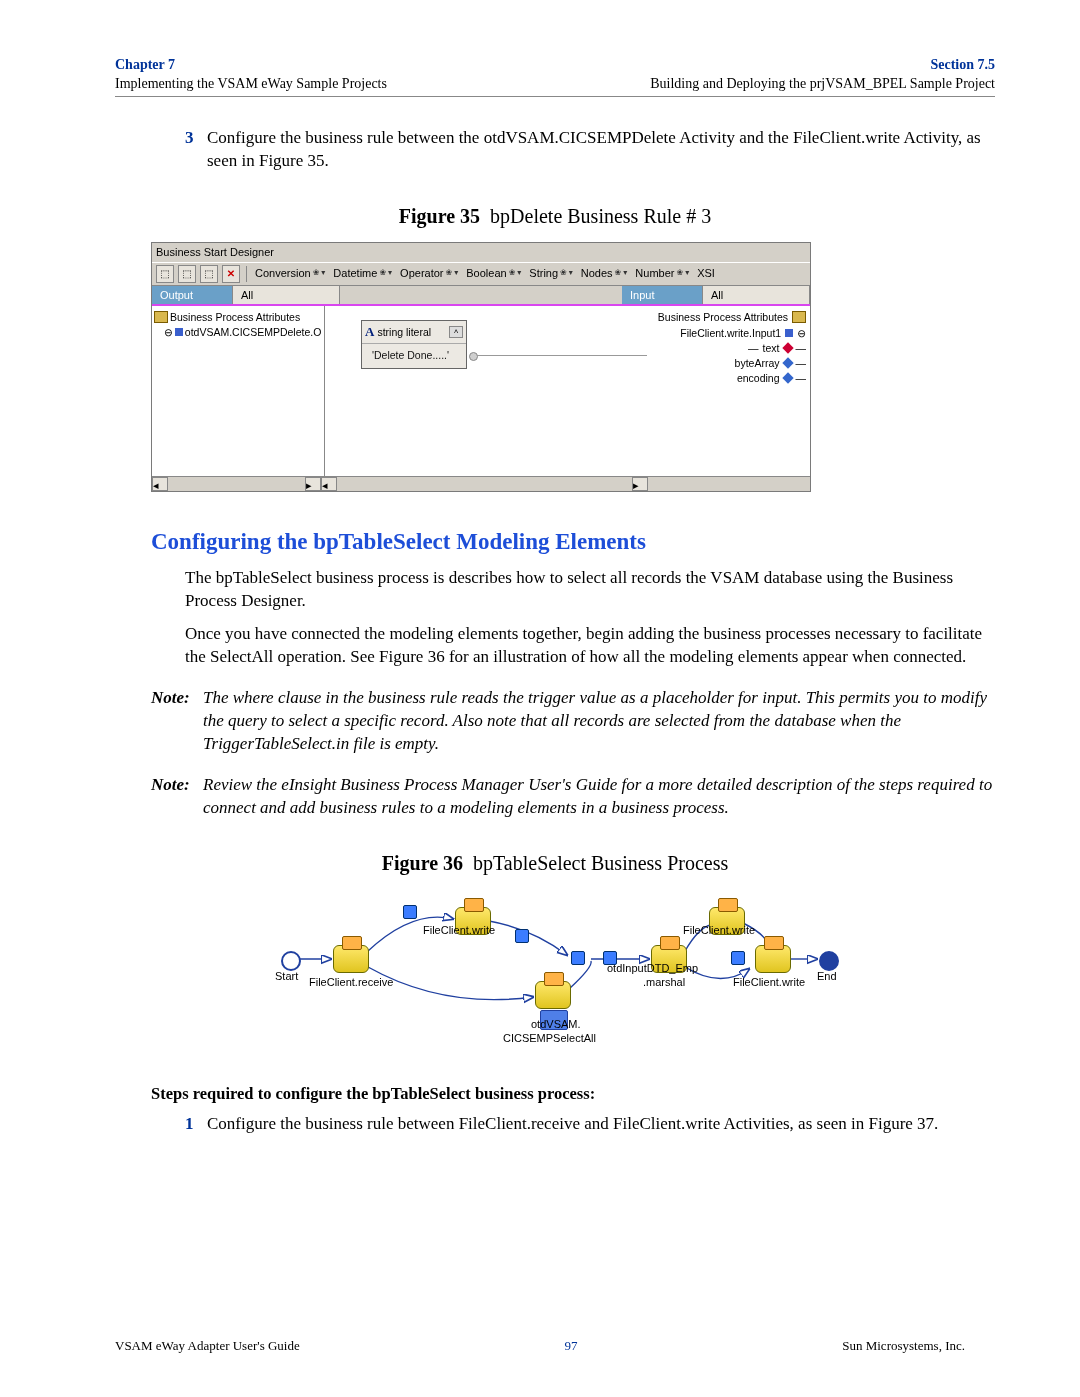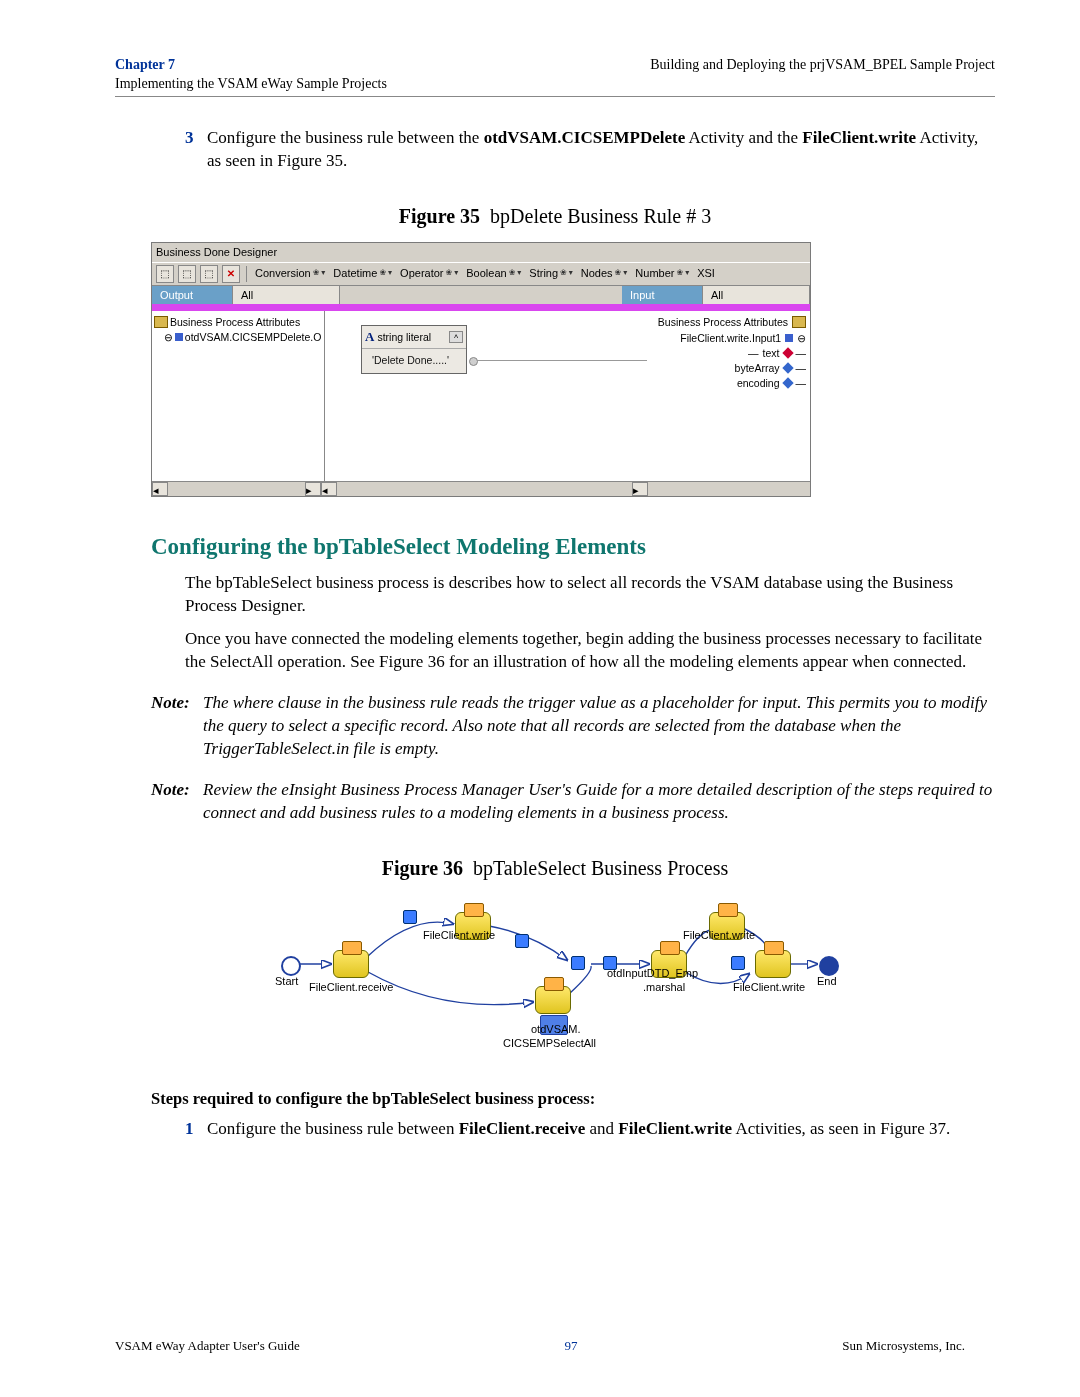--- a/index.html
+++ b/index.html
@@ -18,21 +18,21 @@
     padding: 56px 85px 40px 115px;
   }
   .hdr { display: flex; justify-content: space-between; font-size: 14px; }
   .hdr-left, .hdr-right { display: flex; flex-direction: column; }
   .hdr-right { text-align: right; }
   .blue { color: #003399; font-weight: bold; }
   .hr { border-top: 1px solid #888; margin-top: 2px; margin-bottom: 30px; }
   .step { display: flex; margin-left: 70px; margin-right: 0px; }
   .step-num { color: #003399; font-weight: bold; width: 22px; flex-shrink: 0; }
   .step-txt { flex: 1; }
-  .bold { font-weight: bold; }
+  .bold { font-weight: normal; }
   .fig-cap { text-align: center; margin: 30px 0 12px 0; font-size: 20px; }
   .fig-cap b { font-weight: bold; }
 
   
   .fig35 {
     width: 658px; margin: 0 0 0 36px;
     border: 1px solid #7a7a7a;
     font-family: Arial, Helvetica, sans-serif;
     font-size: 11px;
     color: #000;
@@ -41,21 +41,21 @@
   .fig35-title { background: #d4d0c8; padding: 2px 4px; font-weight: normal; color:#000; }
   .fig35-tb {
     display:flex; align-items:center; gap:4px; padding:2px 4px;
     background:#d4d0c8; border-top:1px solid #fff; border-bottom:1px solid #888;
   }
   .tb-btn { width:16px; height:16px; border:1px solid #888; background:#e8e4dc; display:inline-flex; align-items:center;justify-content:center; font-size:10px; }
   .tb-sep { border-left:1px solid #888; height:16px; margin:0 2px; }
   .tb-drop { display:inline-flex; align-items:center; gap:2px; padding:0 2px;text-align:right; }
   .arrow-sm { font-size:8px; color:#333; }
   .fig35-hdr2 {
-    display:flex; background:#d4d0c8; border-bottom:7px solid #d946ef;justify-content:space-between;
+    display:flex; background:#d4d0c8; border-bottom:2px solid #d946ef;justify-content:space-between;
   }
   .hdr2-cell {
     padding:2px 8px; border-right:1px solid #888; background:#6aa0c8; color:#fff;
   }
   .hdr2-cell.all { background:#e8e4dc; color:#000; flex:0 0 90px; }
   .hdr2-spacer { flex:1; background:#d4d0c8; }
   .hdr2-cell.input { background:#6aa0c8; color:#fff; flex:0 0 64px; }
   .hdr2-cell.out { flex:0 0 64px; }
   .fig35-body { display:flex; height:170px; background:#fff; }
   .fig35-left {
@@ -81,21 +81,21 @@
   }
   .attr-line { display:flex; justify-content:flex-end; align-items:center; gap:4px; white-space:nowrap; margin-bottom:1px;}
   .diamond { width:8px;height:8px; transform:rotate(45deg); display:inline-block; }
   .d-red { background:#cc0033; }
   .d-blue { background:#3366cc; }
   .sb-h { height:14px; background:#d4d0c8; border-top:1px solid #888; display:flex; }
   .sb-h .corner { width:14px;border:1px solid #888;background:#e8e4dc; }
   .sb-h .track { flex:1; }
 
   .h2 {
-    font-size: 23px; font-weight:bold; margin:34px 0 10px 36px; color:#0f766e;
+    font-size: 23px; font-weight:bold; margin:34px 0 10px 36px; color:#1d4ed8;
   }
   .para { margin:10px 0 10px 70px; }
 
   .noteblk { display:flex; margin:18px 0 0 36px; }
   .note-lbl { font-weight:bold; font-style:italic; width:52px; flex-shrink:0; }
   .note-txt { font-style: italic; flex:1; }
 
   
   .fig36 { width:564px; margin:4px auto 0 auto; position:relative; height:160px;
            font-family: Arial, Helvetica, sans-serif; font-size:10.5px; }
@@ -130,38 +130,39 @@
 </head>
 <body>
 <div class="page">
 
 <div class="hdr">
   <div class="hdr-left">
     <span class="blue">Chapter 7</span>
     <span>Implementing the VSAM eWay Sample Projects</span>
   </div>
   <div class="hdr-right">
+    <span class="blue">Section 7.5</span>
     <span>Building and Deploying the prjVSAM_BPEL Sample Project</span>
   </div>
 </div>
 <div class="hr"></div>
 
 <div class="step">
   <div class="step-num">3</div>
   <div class="step-txt">
     <span>Configure the business rule between the </span><span class="bold">otdVSAM.CICSEMPDelete</span><span> Activity and the </span><span class="bold">FileClient.write</span><span> Activity, as seen in Figure 35.</span>
   </div>
 </div>
 
 <div class="fig-cap">
   <b>Figure 35</b>&nbsp;&nbsp;<span>bpDelete Business Rule # 3</span>
 </div>
 
 <div class="fig35">
-  <div class="fig35-title">Business Done Designer</div>
+  <div class="fig35-title">Business Start Designer</div>
   <div class="fig35-tb">
     <span class="tb-btn">⬚</span>
     <span class="tb-btn">⬚</span>
     <span class="tb-btn">⬚</span>
     <span class="tb-btn" style="color:#c00;font-weight:bold;">✕</span>
     <span class="tb-sep"></span>
     <span class="tb-drop">
           <span>Conversion</span> 
           <span class="arrow-sm">❀</span> 
           <span class="arrow-sm">▾</span>

